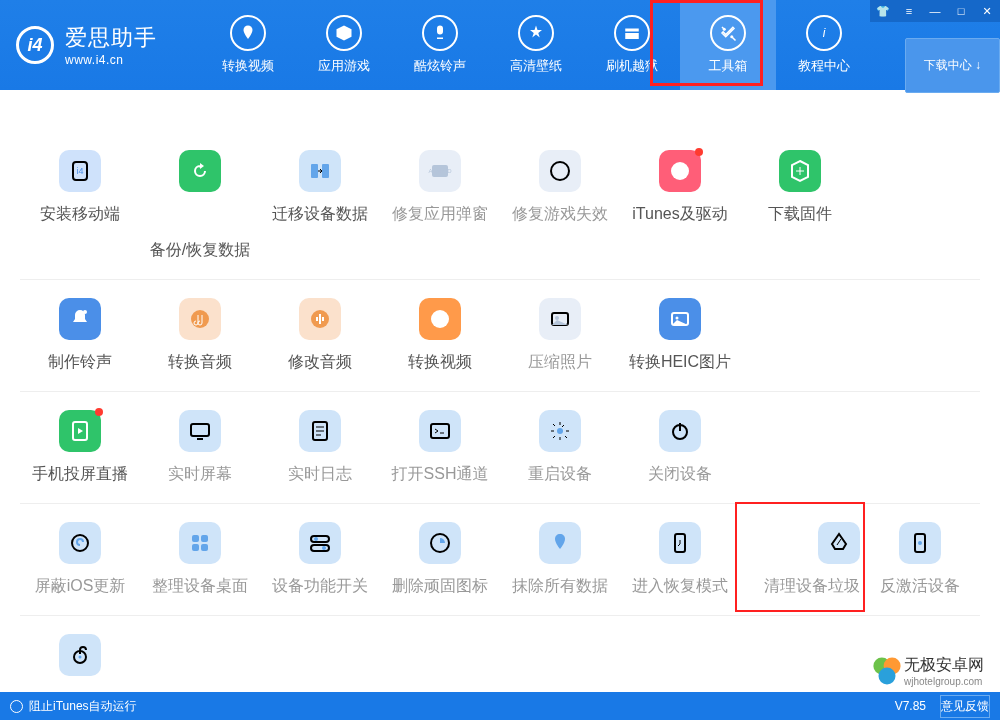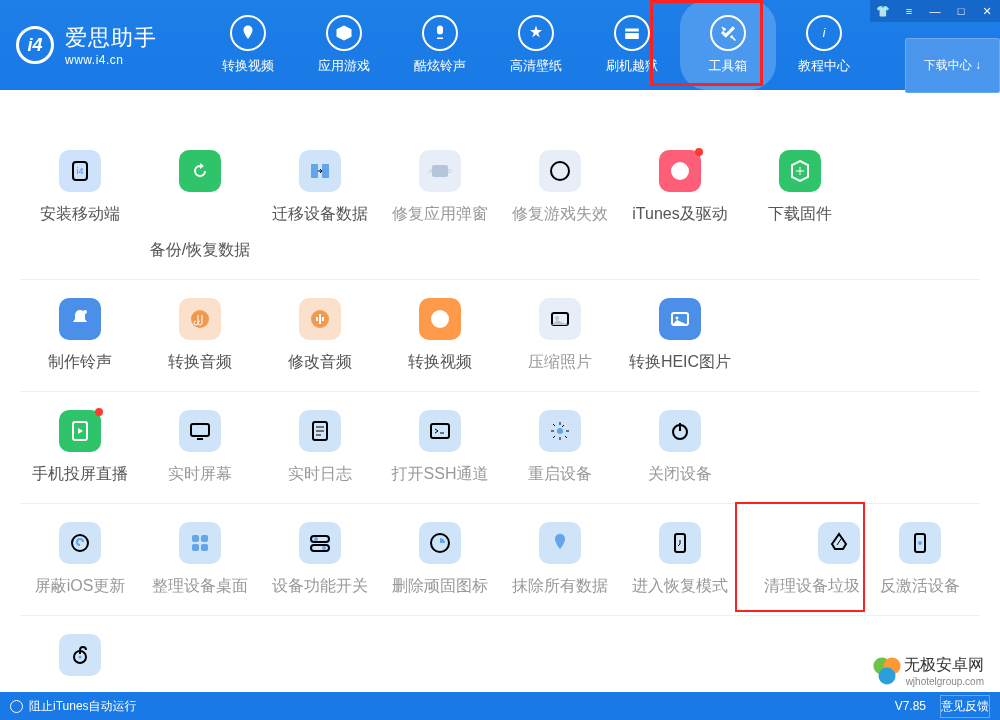--- a/index.html
+++ b/index.html
@@ -7,21 +7,21 @@
 
 .header { height: 90px; background: linear-gradient(to bottom, #1f7fe8, #1979e6); display: flex; align-items: center; position: relative; }
 .logo-area { display: flex; align-items: center; padding-left: 16px; width: 200px; }
 .logo-circle { width: 38px; height: 38px; border: 3px solid #fff; border-radius: 50%; display: flex; align-items: center; justify-content: center; color: #fff; font-weight: bold; font-size: 18px; font-style: italic; }
 .logo-text { color: #fff; margin-left: 11px; }
 .logo-title { font-size: 22px; font-weight: 500; letter-spacing: 1px; }
 .logo-sub { font-size: 12px; letter-spacing: 0.5px; }
 
 .nav { display: flex; height: 100%; }
 .nav-item { width: 96px; display: flex; flex-direction: column; align-items: center; justify-content: center; color: #fff; cursor: pointer; position: relative; }
-.nav-item.active { background: #4b99ef; border-radius: 27px; }
+.nav-item.active { background: #4b99ef; }
 .nav-icon-circ { width: 36px; height: 36px; border: 2px solid #fff; border-radius: 50%; display: flex; align-items: center; justify-content: center; margin-bottom: 6px; }
 .nav-icon-circ svg { width: 18px; height: 18px; fill: #fff; }
 .nav-label { font-size: 13px; }
 
 .win-controls { position: absolute; top: 0; right: 0; display: flex; background: #1568c9; }
 .win-btn { width: 26px; height: 22px; display: flex; align-items: center; justify-content: center; color: #fff; cursor: pointer; font-size: 11px; }
 
 .dl-center { position: absolute; top: 38px; right: 0; background: #4a96ec; border: 1px solid #6aabf0; color: #fff; font-size: 12px; padding: 18px 18px; cursor: pointer; border-radius: 2px; }
 
 .red-frame-nav { position: absolute; border: 3px solid #ff2020; pointer-events: none; }
@@ -37,21 +37,21 @@
 .dot { position: absolute; width: 8px; height: 8px; background: #ff3b30; border-radius: 50%; top: -2px; right: -2px; }
 
 .red-frame-cell { position: absolute; border: 2px solid #ff2020; pointer-events: none; }
 
 .footer { position: absolute; bottom: 0; left: 0; right: 0; height: 28px; background: #1979e6; display: flex; align-items: center; color: #fff; font-size: 12px; padding: 0 10px; }
 .footer-left { display: flex; align-items: center; gap: 6px; }
 .footer-circle { width: 13px; height: 13px; border: 1.5px solid #fff; border-radius: 50%; }
 .footer-right { margin-left: auto; display: flex; align-items: center; gap: 14px; }
 .feedback-btn { border: 1px solid #6aabf0; padding: 2px 0; cursor: pointer; }
 
-.watermark { position: absolute; right: 10px; bottom: 28px; display: flex; align-items: center; gap: 0; background: rgba(255,255,255,0.95); padding: 4px 6px; text-align: right; }
+.watermark { position: absolute; right: 10px; bottom: 28px; display: flex; align-items: center; gap: 0; background: rgba(255,255,255,0.95); padding: 4px 6px; }
 .wm-logo { width: 34px; height: 34px; position: relative; }
 .wm-text { font-size: 16px; color: #333; font-weight: 500; }
 .wm-sub { font-size: 10px; color: #888; }
 
 
 .c-blue-l { background: #cfe2fb; } .c-blue-l svg { fill: #4b8fe8; }
 .c-green { background: #2fc46a; }
 .c-cyan-l { background: #cfe4f9; } .c-cyan-l svg { fill: #63a5ea; }
 .c-pink { background: #ff5e78; }
 .c-blue { background: #4b8fe8; }

